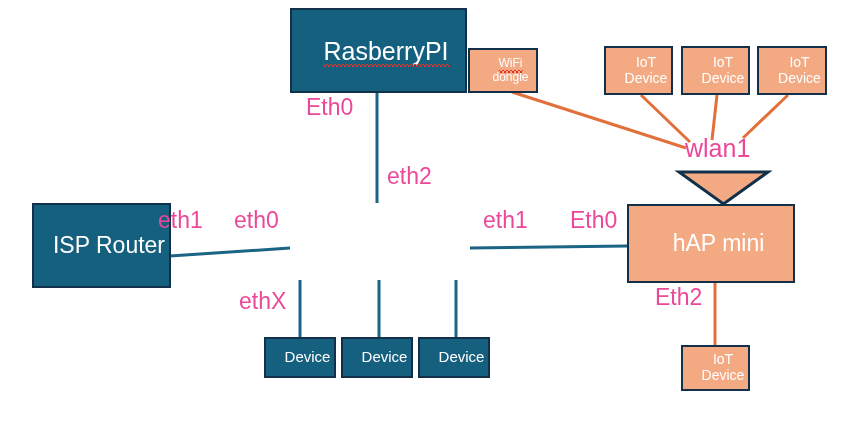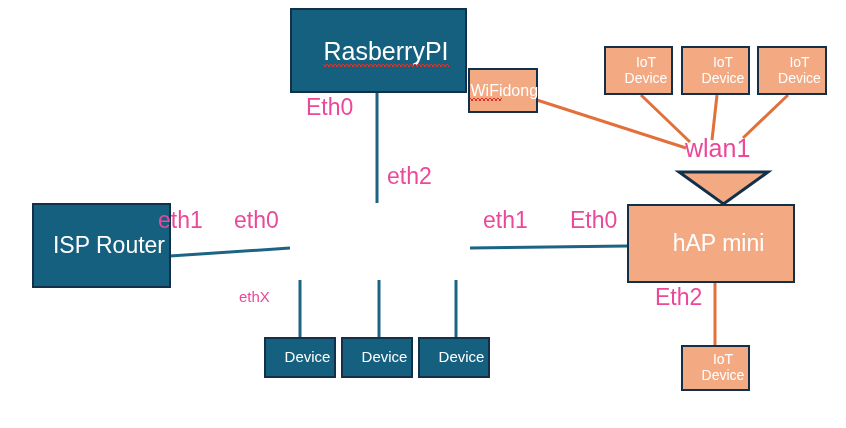--- a/index.html
+++ b/index.html
@@ -87,21 +87,21 @@
     <line x1="717" y1="95" x2="712" y2="140" stroke="#e2703a" stroke-width="3"></line>
     <line x1="788" y1="95" x2="743" y2="138" stroke="#e2703a" stroke-width="3"></line>
 
     <polygon points="679,172 768,172 723.5,204" fill="#f3a982" stroke="#12304a" stroke-width="3"></polygon>
   </svg>
 
   <div class="node blue" style="left:290px; top:8px; width:177px; height:85px; font-size:25px;">
     <span class="spellwrap">RasberryPI</span>
   </div>
 
-  <div class="node salmon" style="left:468px; top:48px; width:70px; height:45px; font-size:16px; flex-direction:row;margin-top:20px;">
+  <div class="node salmon" style="left:468px; top:48px; width:70px; height:45px; font-size:12px; flex-direction:column;">
     <span class="spellwrap">WiFi</span>
     <span>dongle</span>
   </div>
 
   <div class="node salmon" style="left:604px; top:46px; width:69px; height:49px; font-size:14px; flex-direction:column;">
     <span>IoT</span>
     <span>Device</span>
   </div>
 
   <div class="node salmon" style="left:681px; top:46px; width:69px; height:49px; font-size:14px; flex-direction:column;">
@@ -145,19 +145,19 @@
   <div class="lbl" style="left:387px; top:163px; font-size:23px;">eth2</div>
 
   <div class="lbl" style="left:158px; top:207px; font-size:23px;">eth1</div>
 
   <div class="lbl" style="left:234px; top:207px; font-size:23px;">eth0</div>
 
   <div class="lbl" style="left:483px; top:207px; font-size:23px;">eth1</div>
 
   <div class="lbl" style="left:570px; top:207px; font-size:23px;">Eth0</div>
 
-  <div class="lbl" style="left:239px; top:288px; font-size:15px;">ethX</div>
+  <div class="lbl" style="left:239px; top:288px; font-size:23px;">ethX</div>
 
   <div class="lbl" style="left:655px; top:284px; font-size:23px;">Eth2</div>
 
   <div class="lbl" style="left:685px; top:134px; font-size:25px;">wlan1</div>
 
 </div>
 
 </body></html>

